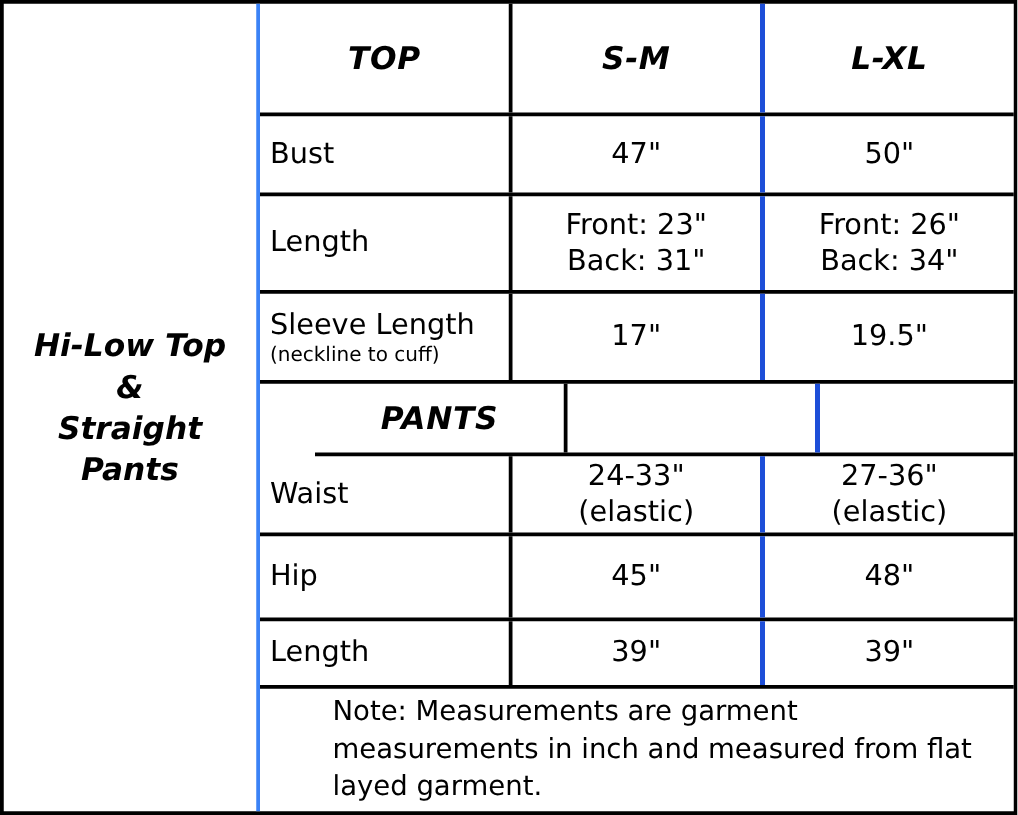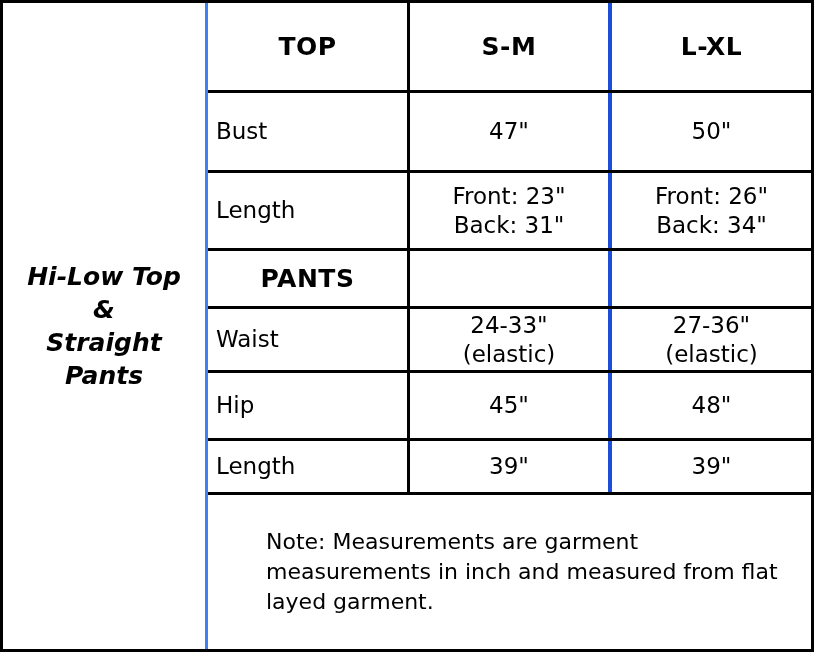--- a/index.html
+++ b/index.html
@@ -78,39 +78,40 @@
   }
   .col-lxl {
     flex: 1 1 auto;
     align-items: center;
     text-align: center;
   }
   .hdr-row .cell {
     align-items: center;
     text-align: left;
     justify-content: center;
+    font-style: italic;
   }
   .hdr-text {
     font-weight: bold;
     font-size: 25px;
     letter-spacing: 0.5px;
   }
   .cell-text {
     font-size: 23px;
     line-height: 1.25;
   }
   .cell-sub {
     font-size: 16px;
     line-height: 1.2;
   }
   .h-header { height: 90px; }
-  .h-bust { height: 80px; }
+  .h-bust { height: 64px; }
   .h-length { height: 78px; }
   .h-sleeve { height: 72px; }
-  .h-pants { height: 58px; }
+  .h-pants { height: 58px; margin-left: 44px; }
   .h-waist { height: 64px; }
   .h-hip { height: 68px; }
   .h-plen { height: 54px; }
   .note-row {
     flex: 1 1 auto;
     display: flex;
     align-items: center;
     box-sizing: border-box;
     padding: 4px 10px;
   }
@@ -165,20 +166,32 @@
       <div class="cell col-sm">
         <span class="cell-text multiline">Front: 23"
 Back: 31"</span>
       </div>
       <div class="cell col-lxl">
         <span class="cell-text multiline">Front: 26"
 Back: 34"</span>
       </div>
     </div>
 
+    <div class="row h-sleeve">
+      <div class="cell col-label">
+        <span class="cell-text">Sleeve Length</span>
+        <span class="cell-sub">(neckline to cuff)</span>
+      </div>
+      <div class="cell col-sm">
+        <span class="cell-text multiline">17"</span>
+      </div>
+      <div class="cell col-lxl">
+        <span class="cell-text multiline">19.5"</span>
+      </div>
+    </div>
 
     <div class="row hdr-row h-pants">
       <div class="cell col-label">
         <span class="hdr-text">PANTS</span>
       </div>
       <div class="cell col-sm">
         <span class="cell-text"></span>
       </div>
       <div class="cell col-lxl">
         <span class="cell-text"></span>

